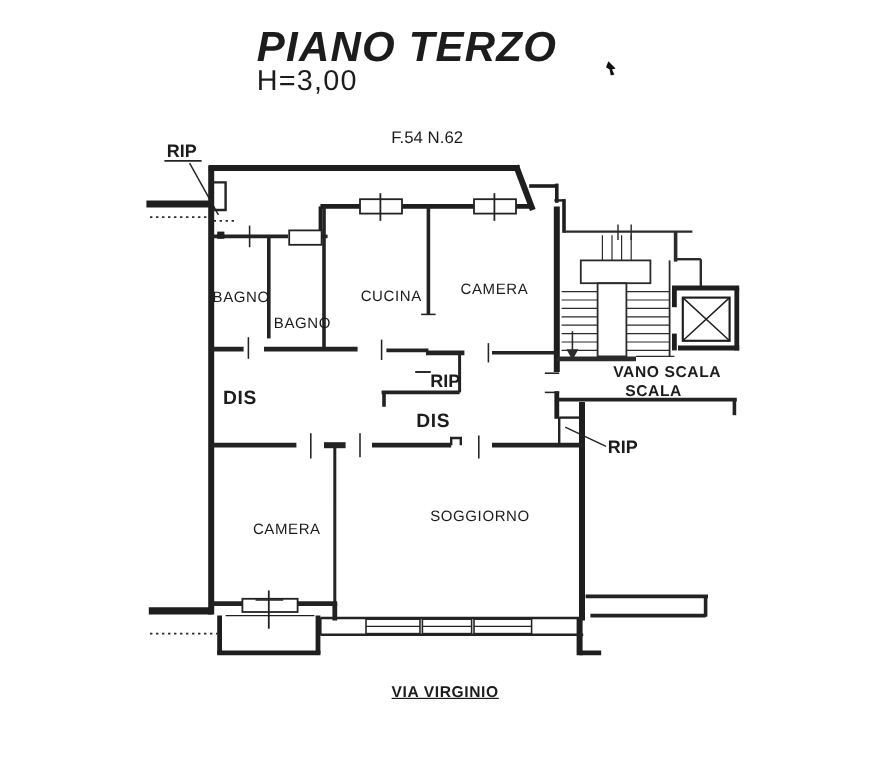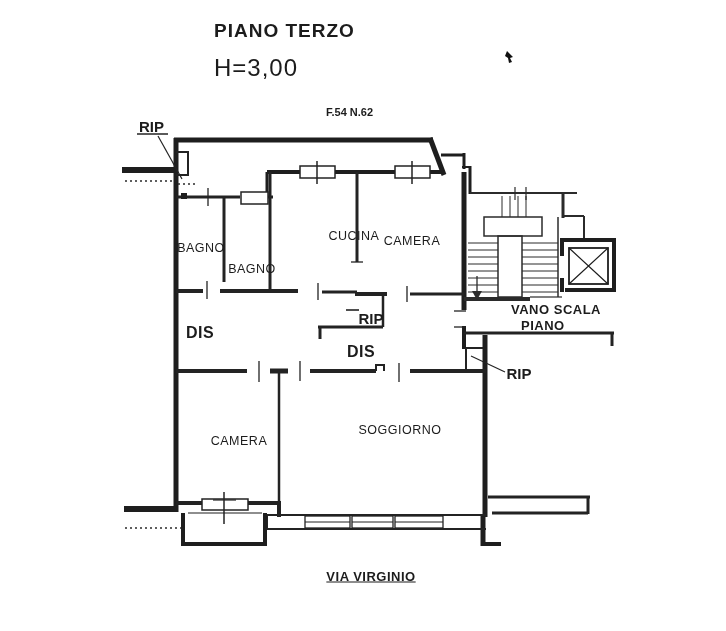--- a/index.html
+++ b/index.html
@@ -3,23 +3,23 @@
 <meta charset="utf-8">
 <style>
   html,body{margin:0;padding:0;background:#ffffff;}
   .stage{
     position:relative;width:726px;height:631px;background:#ffffff;overflow:hidden;
     font-family:"Liberation Sans", sans-serif;color:#1c1c1c;
   }
   .stage svg{position:absolute;left:0;top:0;}
   .lbl{position:absolute;white-space:nowrap;color:#1c1c1c;}
   .ctr{transform:translate(-50%,-50%);}
-  .title{font-size:19px;font-weight:700;letter-spacing:1px;}
+  .title{font-size:35px;font-weight:700;letter-spacing:1px;font-style:italic;}
   .hnote{font-size:24px;font-weight:400;letter-spacing:1px;}
-  .ref{font-size:11px;font-weight:700;}
+  .ref{font-size:14px;font-weight:400;}
   .room{font-size:12.5px;font-weight:400;letter-spacing:0.5px;}
   .small{font-size:16px;font-weight:700;letter-spacing:0.5px;}
   .tiny{font-size:15px;font-weight:700;}
   .street{font-size:13px;font-weight:700;letter-spacing:0.5px;}
 </style>
 </head>
 <body>
 
 <div class="stage">
 
@@ -195,25 +195,25 @@
 
   <div class="lbl title" style="left:214px;top:20px;">PIANO TERZO</div>
   <div class="lbl hnote" style="left:214px;top:54px;">H=3,00</div>
   <div class="lbl ref" style="left:326px;top:106px;">F.54 N.62</div>
 
   <div class="lbl tiny" style="left:139px;top:118px;">RIP</div>
   <div class="lbl tiny ctr" style="left:519px;top:373px;">RIP</div>
 
   <div class="lbl room ctr" style="left:201px;top:248px;">BAGNO</div>
   <div class="lbl room ctr" style="left:252px;top:269px;">BAGNO</div>
-  <div class="lbl room ctr" style="left:326px;top:236px;margin-left:28px;">CUCINA</div>
+  <div class="lbl room ctr" style="left:326px;top:247px;">CUCINA</div>
   <div class="lbl room ctr" style="left:412px;top:241px;">CAMERA</div>
   <div class="lbl small ctr" style="left:200px;top:333px;">DIS</div>
   <div class="lbl tiny ctr" style="left:371px;top:318px;">RIP</div>
   <div class="lbl small ctr" style="left:361px;top:352px;">DIS</div>
   <div class="lbl room ctr" style="left:239px;top:441px;">CAMERA</div>
   <div class="lbl room ctr" style="left:400px;top:430px;">SOGGIORNO</div>
 
   <div class="lbl street" style="left:511px;top:302px;">VANO SCALA</div>
-  <div class="lbl street" style="left:521px;top:318px;">PIANO</div>
+  <div class="lbl street" style="left:521px;top:318px;">SCALA</div>
 
   <div class="lbl street ctr" style="left:371px;top:576px;text-decoration:underline;">VIA VIRGINIO</div>
 </div>
 
 </body></html>

